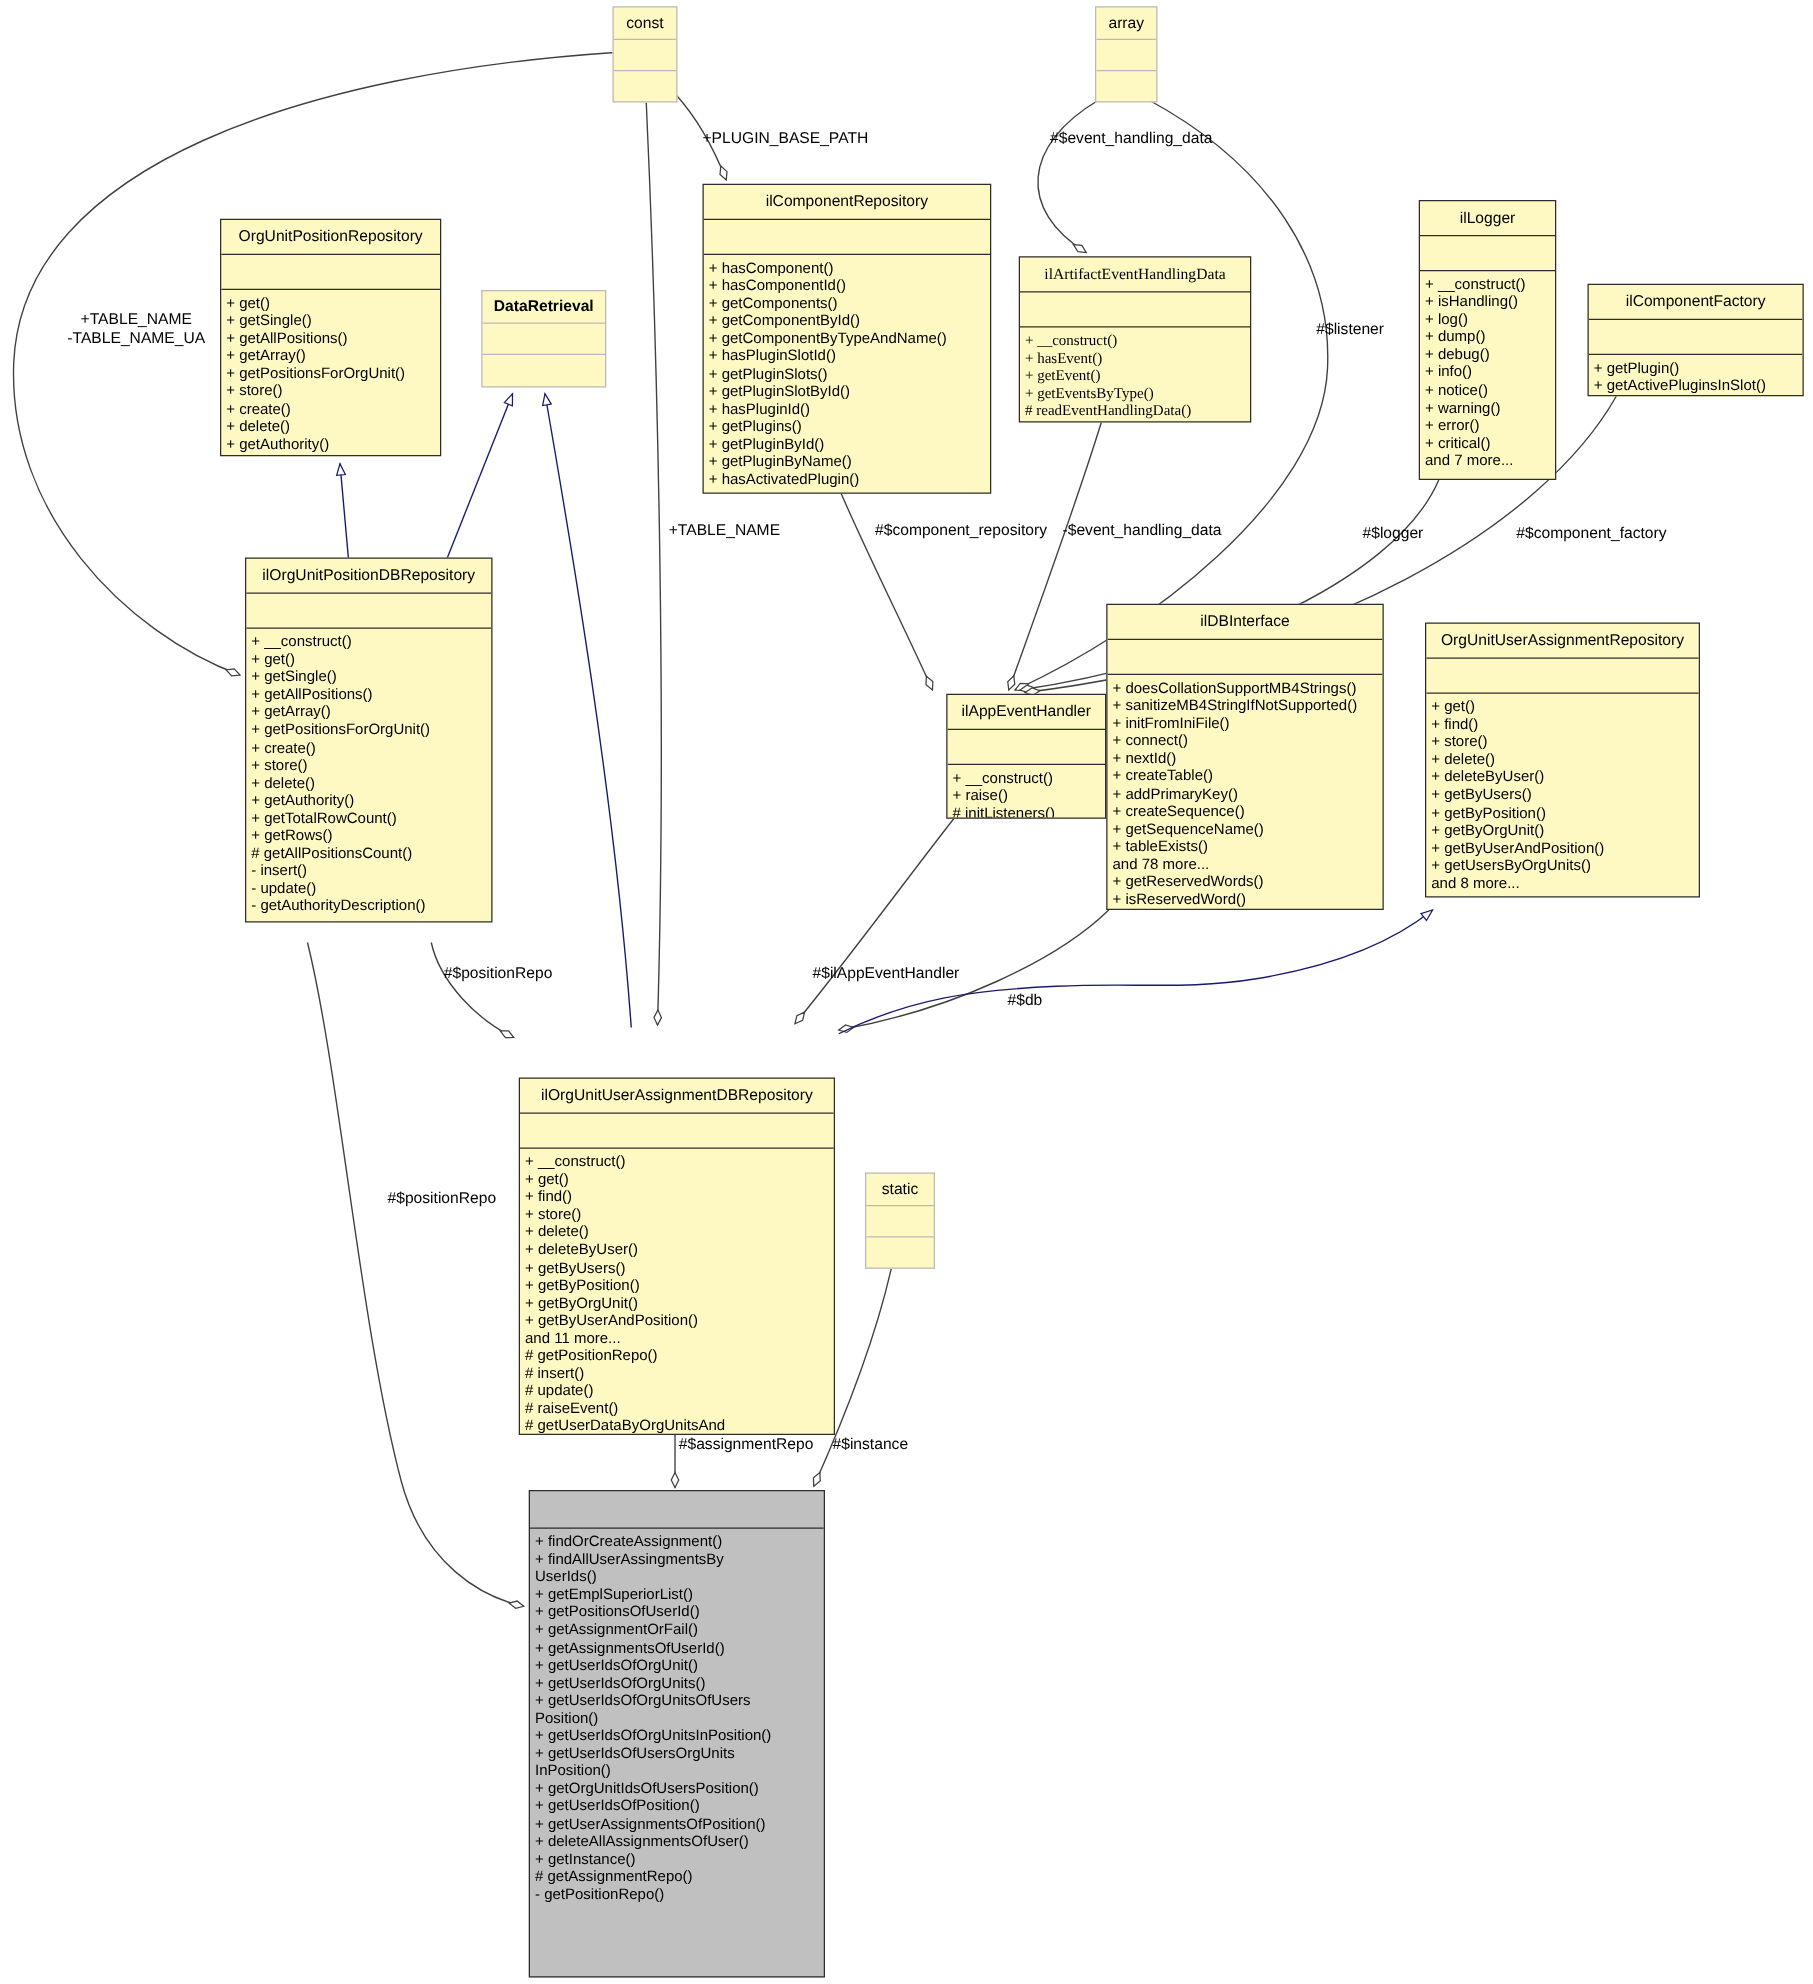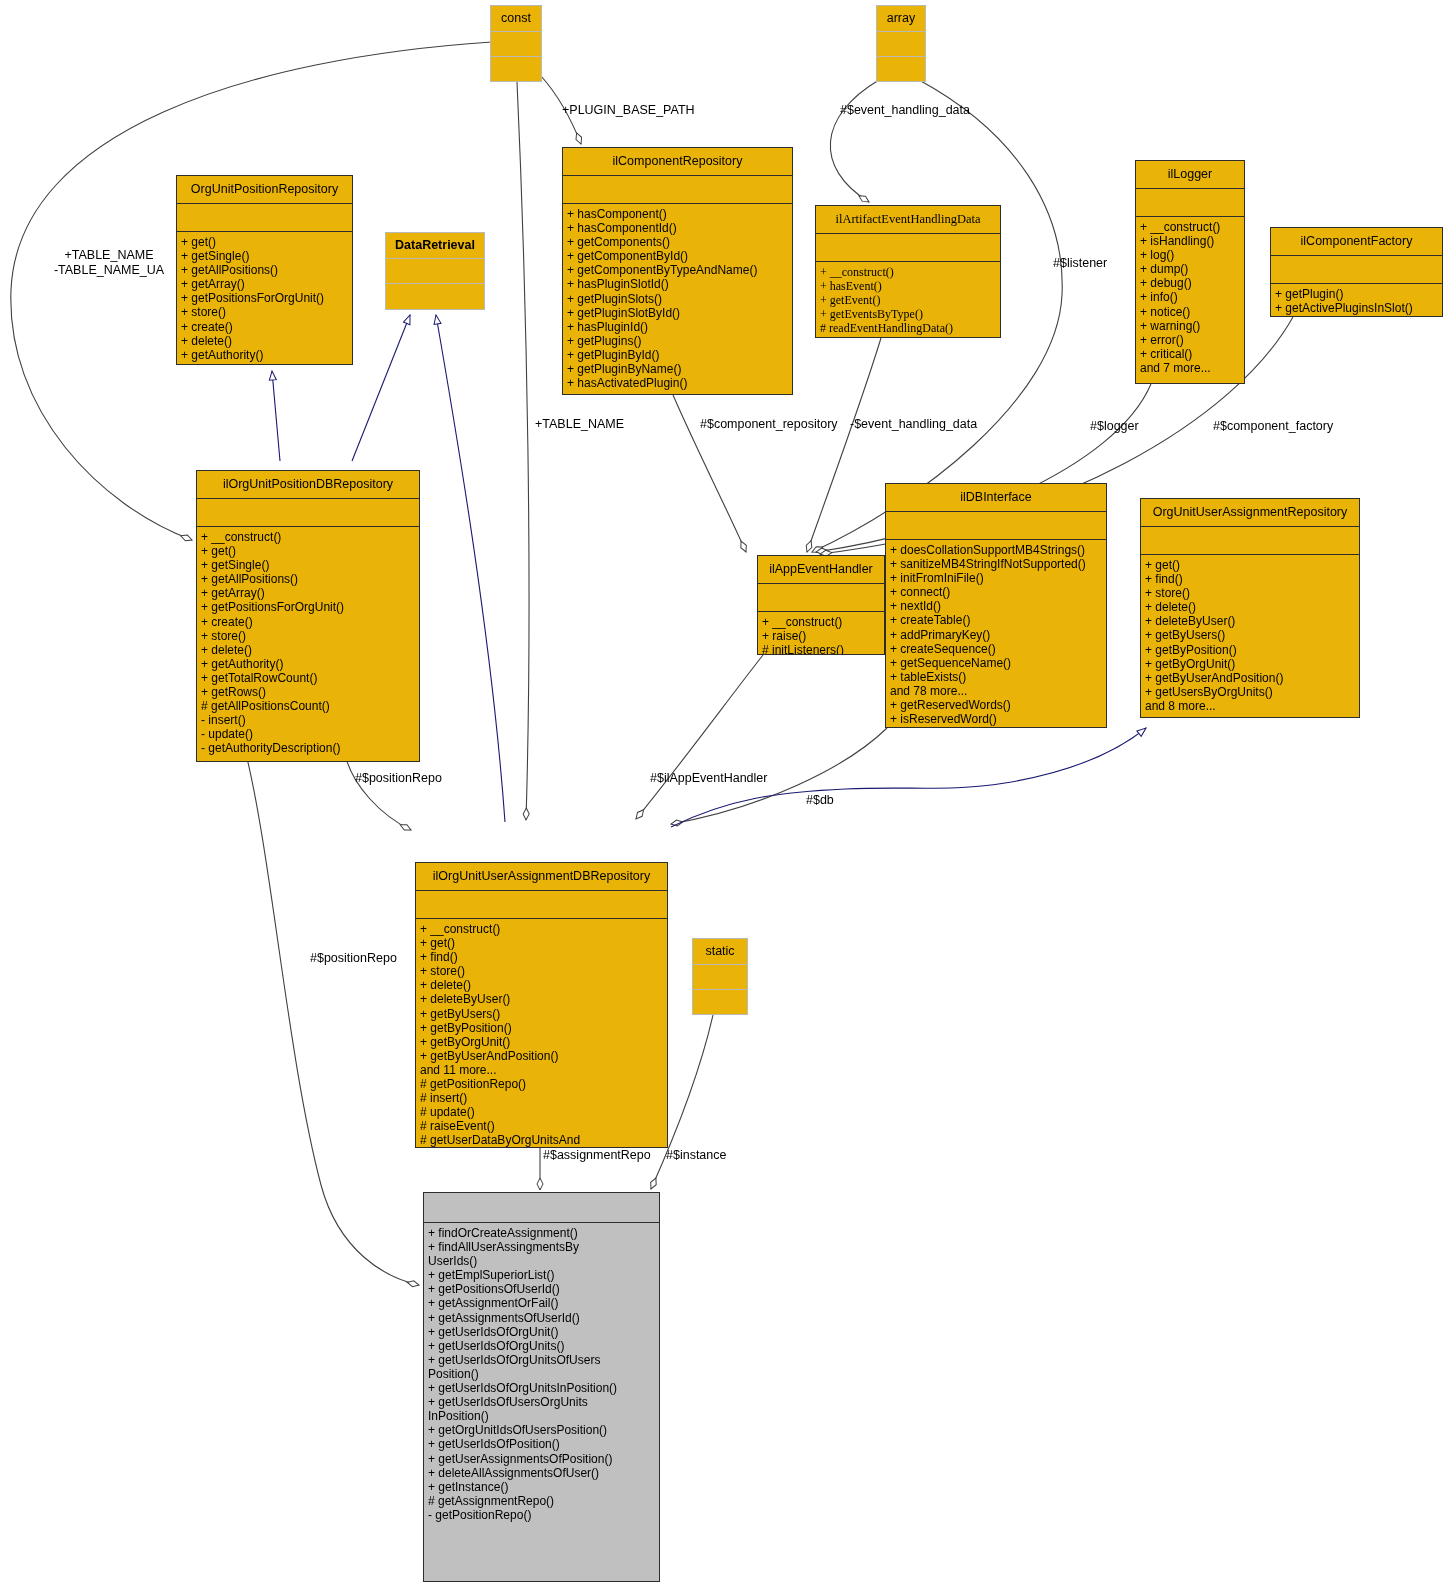--- a/index.html
+++ b/index.html
@@ -1,19 +1,19 @@
 <!DOCTYPE html>
 <html><head>
 <meta charset="utf-8">
 <style>
   html,body{margin:0;padding:0;background:#ffffff;}
   #diagram{position:relative;width:1450px;height:1587px;background:#ffffff;
            font-family:"Liberation Sans", sans-serif;color:#000;}
   #edges{position:absolute;left:0;top:0;width:1450px;height:1587px;}
-  .uml-class{position:absolute;background:#eab308;border:1px solid #2d2d2d;
+  .uml-class{position:absolute;background:#fef9c3;border:1px solid #2d2d2d;
              box-sizing:border-box;font-size:12px;overflow:hidden;}
   .uml-class.main{background:#c0c0c0;}
   .uml-class.external{border-color:#b9b9b9;}
   .uml-title{display:flex;align-items:center;justify-content:center;text-align:center;
              border-bottom:1px solid #2d2d2d;font-size:12.5px;line-height:14.5px;
              white-space:pre-wrap;box-sizing:border-box;}
   .external .uml-title{border-bottom-color:#b9b9b9;}
   .uml-attrs{border-bottom:1px solid #2d2d2d;box-sizing:border-box;}
   .external .uml-attrs{border-bottom-color:#b9b9b9;}
   .uml-methods{padding:3px 2px 2px 4px;}
@@ -162,21 +162,21 @@
         </div>
       </div>
       <div class="uml-class class" style="left: 1270px; top: 227px; width: 173px; height: 90px;">
         <div class="uml-title" style="height: 28px;">ilComponentFactory</div>
         <div class="uml-attrs" style="height: 28px;"></div>
         <div class="uml-methods">
           <div class="uml-method">+ getPlugin()</div>
           <div class="uml-method">+ getActivePluginsInSlot()</div>
         </div>
       </div>
-      <div class="uml-class class" style="left: 196px; top: 470px; width: 224px; height: 292px;">
+      <div class="uml-class class" style="left: 196px; top: 446px; width: 198px; height: 292px;">
         <div class="uml-title" style="height: 28px;">ilOrgUnitPositionDBRepository</div>
         <div class="uml-attrs" style="height: 28px;"></div>
         <div class="uml-methods">
           <div class="uml-method">+ __construct()</div>
           <div class="uml-method">+ get()</div>
           <div class="uml-method">+ getSingle()</div>
           <div class="uml-method">+ getAllPositions()</div>
           <div class="uml-method">+ getArray()</div>
           <div class="uml-method">+ getPositionsForOrgUnit()</div>
           <div class="uml-method">+ create()</div>

